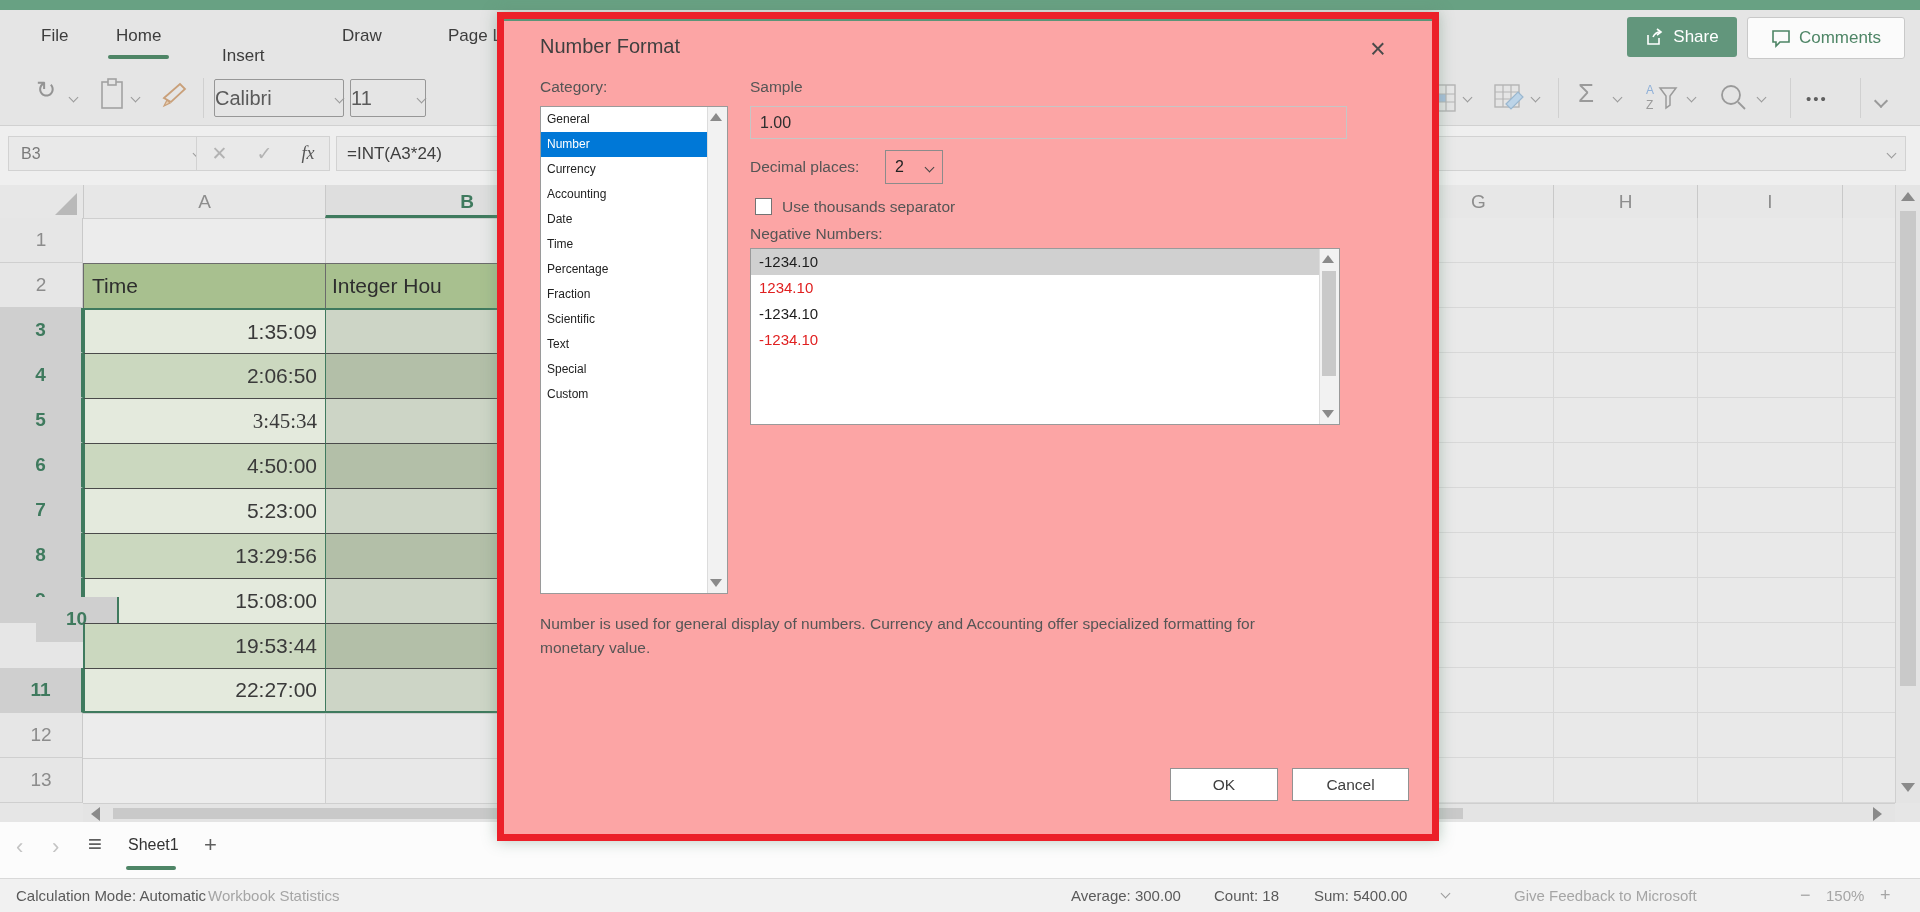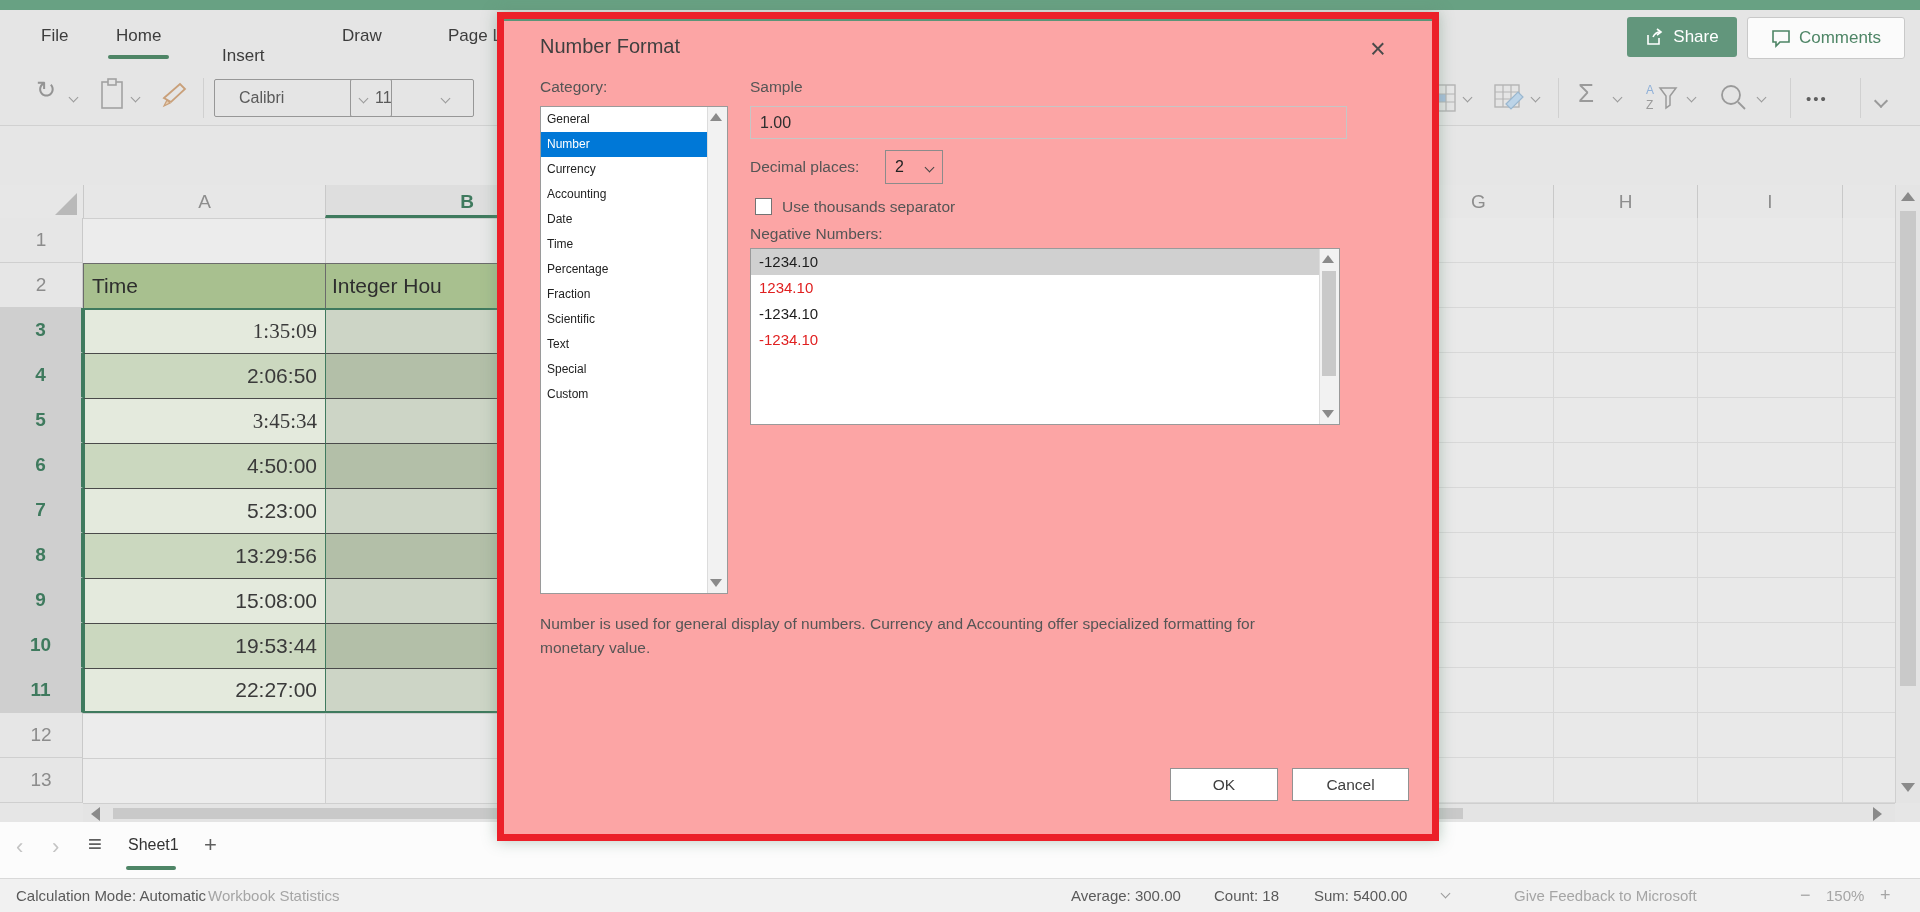--- a/index.html
+++ b/index.html
@@ -12,21 +12,21 @@
   .topstrip{left:0;top:0;width:1920px;height:10px;background:#68a183}
   .ribbon{left:0;top:10px;width:1920px;height:115px;background:#e5e5e5;border-bottom:1px solid #d1d1d1}
   .tab{position:absolute;top:0;height:50px;line-height:52px;font-size:17px;color:#3d3d3d;padding:0 4px;cursor:default}
   .tab.active:after{content:'';position:absolute;left:-4px;right:-4px;bottom:1px;height:4px;background:#4e8566;border-radius:2px}
   .btn-share{position:absolute;left:1627px;top:7px;width:110px;height:40px;background:#62967c;border-radius:3px;
              color:#fff;font-size:17px;display:flex;align-items:center;justify-content:center;gap:8px}
   .btn-comments{position:absolute;left:1747px;top:7px;width:156px;height:40px;background:#fbfbfb;border:1px solid #c9c9c9;border-radius:3px;
              color:#4e8566;font-size:17px;display:flex;align-items:center;justify-content:center;gap:8px}
   .tool-sep{position:absolute;top:68px;width:1px;height:40px;background:#d0d0d0}
   .fontbox{position:absolute;top:69px;height:36px;border:1px solid #979797;border-radius:2px;color:#5a5a5a;
-           font-size:16px;display:flex;align-items:center;padding:0 24px;justify-content:space-between;background:transparent}
+           font-size:20px;display:flex;align-items:center;padding:0 0;justify-content:space-between;background:transparent}
   
   .frow{left:0;top:126px;width:1920px;height:59px;background:#efefef;border-bottom:1px solid #d6d6d6}
   .fbox{position:absolute;top:10px;height:33px;background:#e9e9e9;border:1px solid #d2d2d2;display:flex;align-items:center}
   
   .colhdrband{left:0;top:185px;width:1895px;height:33px;background:#e7e7e7;border-bottom:1px solid #c9c9c9}
   .colhdr{position:absolute;top:185px;height:33px;line-height:33px;text-align:center;font-size:19px;color:#8e8e8e;border-left:1px solid #c9c9c9;box-sizing:border-box}
   .colhdr.sel{background:#dedede;color:#3f7a5e;font-weight:bold;border-bottom:3px solid #3f7a5e;text-align:center}
   .rownum{position:absolute;left:0;width:83px;box-sizing:border-box;background:#e6e6e6;color:#8c8c8c;font-size:19px;
           display:flex;align-items:center;justify-content:center;border-right:1px solid #c9c9c9;border-bottom:1px solid #cfcfcf}
   .rownum.sel{background:#cfcfcf;color:#3f7a5e;font-weight:bold;border-right:2px solid #3f7a5e}
@@ -161,20 +161,35 @@
           <path d="M20 20l7 7" stroke="#9a9a9a" stroke-width="1.8"></path>
         </svg>
     </span>
     <span class="abs chev sm" style="left:1758px;top:84px"></span>
     <div class="tool-sep" style="left:1790px"></div>
     <span class="abs" style="left:1806px;top:80px;font-size:15px;letter-spacing:2px;color:#5f5f5f">•••</span>
     <div class="tool-sep" style="left:1860px"></div>
     <span class="abs chev" style="left:1876px;top:86px"></span>
   </div>
 
+  <div class="abs frow">
+    <div class="fbox" style="left:8px;width:180px;justify-content:space-between;padding:0 12px">
+      <span style="font-size:16px;color:#7a7a7a">B3</span>
+      <span class="chev sm"></span>
+    </div>
+    <div class="fbox" style="left:196px;width:132px;justify-content:space-around">
+      <span style="font-size:19px;color:#b3b3b3">✕</span>
+      <span style="font-size:19px;color:#b3b3b3">✓</span>
+      <span style="font-size:18px;color:#555;font-style:italic;font-family:'Liberation Serif',serif">fx</span>
+    </div>
+    <div class="fbox" style="left:336px;width:1548px;padding:0 10px;justify-content:space-between">
+      <span style="font-size:17px;color:#3f3f3f">=INT(A3*24)</span>
+      <span class="chev sm"></span>
+    </div>
+  </div>
 
   <div class="abs colhdrband"></div>
   <div class="abs" style="left:55px;top:193px">
       <div class="corner-tri"></div>
     </div>
   <div id="left-colhdrs">
       <div class="colhdr abs" style="left: 83px; width: 242px;">A</div>
       <div class="colhdr abs sel" style="left: 325px; width: 283px;">B</div>
     </div>
   <div id="right-colhdrs">
@@ -190,41 +205,41 @@
   <div class="vline" style="left:1842px"></div>
 
   <div id="grid-rows">
       <div class="rownum" style="top: 218px; height: 45px;">1</div>
       <div class="cell" style="left: 83px; width: 242px; top: 218px; height: 45px; background: rgb(236, 236, 236); justify-content: flex-end; padding: 0px 8px; border-top: 1px solid rgb(207, 207, 207);"></div>
       <div class="cell" style="left: 325px; width: 283px; top: 218px; height: 45px; background: rgb(232, 232, 232); justify-content: flex-start; padding: 0px 6px; border-top: 1px solid rgb(207, 207, 207); border-left: 1px solid rgb(207, 207, 207);"></div>
       <div class="rownum" style="top: 263px; height: 45px;">2</div>
       <div class="cell" style="left: 83px; width: 242px; top: 263px; height: 45px; background: rgb(168, 192, 143); justify-content: flex-start; padding: 0px 8px; border-top: 1px solid rgb(107, 107, 107); border-left: 1px solid rgb(107, 107, 107); color: rgb(46, 46, 46);">Time</div>
       <div class="cell" style="left: 325px; width: 283px; top: 263px; height: 45px; background: rgb(168, 192, 143); justify-content: flex-start; padding: 0px 6px; border-top: 1px solid rgb(107, 107, 107); border-left: 1px solid rgb(107, 107, 107); color: rgb(46, 46, 46);">Integer Hou</div>
       <div class="rownum sel" style="top: 308px; height: 45px;">3</div>
-      <div class="cell" style="left: 83px; width: 242px; top: 308px; height: 45px; background: rgb(228, 234, 221); justify-content: flex-end; padding: 0px 8px; border-top: 2px solid rgb(63, 122, 94); border-left: 2px solid rgb(63, 122, 94); font-family: Liberation Serif, serif;">1:35:09</div>
+      <div class="cell" style="left: 83px; width: 242px; top: 308px; height: 45px; background: rgb(228, 234, 221); justify-content: flex-end; padding: 0px 8px; border-top: 2px solid rgb(63, 122, 94); border-left: 2px solid rgb(63, 122, 94);">1:35:09</div>
       <div class="cell" style="left: 325px; width: 283px; top: 308px; height: 45px; background: rgb(205, 213, 198); justify-content: flex-start; padding: 0px 6px; border-top: 2px solid rgb(63, 122, 94); border-left: 1px solid rgb(63, 122, 94);"></div>
       <div class="rownum sel" style="top: 353px; height: 45px;">4</div>
       <div class="cell" style="left: 83px; width: 242px; top: 353px; height: 45px; background: rgb(203, 216, 191); justify-content: flex-end; padding: 0px 8px; border-top: 1px solid rgb(74, 74, 74); border-left: 2px solid rgb(63, 122, 94);">2:06:50</div>
       <div class="cell" style="left: 325px; width: 283px; top: 353px; height: 45px; background: rgb(179, 191, 168); justify-content: flex-start; padding: 0px 6px; border-top: 1px solid rgb(74, 74, 74); border-left: 1px solid rgb(63, 122, 94);"></div>
       <div class="rownum sel" style="top: 398px; height: 45px;">5</div>
       <div class="cell" style="left: 83px; width: 242px; top: 398px; height: 45px; background: rgb(228, 234, 221); justify-content: flex-end; padding: 0px 8px; border-top: 1px solid rgb(74, 74, 74); border-left: 2px solid rgb(63, 122, 94); font-family: Liberation Serif, serif;">3:45:34</div>
       <div class="cell" style="left: 325px; width: 283px; top: 398px; height: 45px; background: rgb(205, 213, 198); justify-content: flex-start; padding: 0px 6px; border-top: 1px solid rgb(74, 74, 74); border-left: 1px solid rgb(63, 122, 94);"></div>
       <div class="rownum sel" style="top: 443px; height: 45px;">6</div>
       <div class="cell" style="left: 83px; width: 242px; top: 443px; height: 45px; background: rgb(203, 216, 191); justify-content: flex-end; padding: 0px 8px; border-top: 1px solid rgb(74, 74, 74); border-left: 2px solid rgb(63, 122, 94);">4:50:00</div>
       <div class="cell" style="left: 325px; width: 283px; top: 443px; height: 45px; background: rgb(179, 191, 168); justify-content: flex-start; padding: 0px 6px; border-top: 1px solid rgb(74, 74, 74); border-left: 1px solid rgb(63, 122, 94);"></div>
       <div class="rownum sel" style="top: 488px; height: 45px;">7</div>
       <div class="cell" style="left: 83px; width: 242px; top: 488px; height: 45px; background: rgb(228, 234, 221); justify-content: flex-end; padding: 0px 8px; border-top: 1px solid rgb(74, 74, 74); border-left: 2px solid rgb(63, 122, 94);">5:23:00</div>
       <div class="cell" style="left: 325px; width: 283px; top: 488px; height: 45px; background: rgb(205, 213, 198); justify-content: flex-start; padding: 0px 6px; border-top: 1px solid rgb(74, 74, 74); border-left: 1px solid rgb(63, 122, 94);"></div>
       <div class="rownum sel" style="top: 533px; height: 45px;">8</div>
       <div class="cell" style="left: 83px; width: 242px; top: 533px; height: 45px; background: rgb(203, 216, 191); justify-content: flex-end; padding: 0px 8px; border-top: 1px solid rgb(74, 74, 74); border-left: 2px solid rgb(63, 122, 94);">13:29:56</div>
       <div class="cell" style="left: 325px; width: 283px; top: 533px; height: 45px; background: rgb(179, 191, 168); justify-content: flex-start; padding: 0px 6px; border-top: 1px solid rgb(74, 74, 74); border-left: 1px solid rgb(63, 122, 94);"></div>
       <div class="rownum sel" style="top: 578px; height: 45px;">9</div>
       <div class="cell" style="left: 83px; width: 242px; top: 578px; height: 45px; background: rgb(228, 234, 221); justify-content: flex-end; padding: 0px 8px; border-top: 1px solid rgb(74, 74, 74); border-left: 2px solid rgb(63, 122, 94);">15:08:00</div>
       <div class="cell" style="left: 325px; width: 283px; top: 578px; height: 45px; background: rgb(205, 213, 198); justify-content: flex-start; padding: 0px 6px; border-top: 1px solid rgb(74, 74, 74); border-left: 1px solid rgb(63, 122, 94);"></div>
-      <div class="rownum sel" style="top: 623px; height: 45px;">10</div>
+      <div class="rownum sel" style="top: 597px; height: 45px; margin-left: 36px;">10</div>
       <div class="cell" style="left: 83px; width: 242px; top: 623px; height: 45px; background: rgb(203, 216, 191); justify-content: flex-end; padding: 0px 8px; border-top: 1px solid rgb(74, 74, 74); border-left: 2px solid rgb(63, 122, 94);">19:53:44</div>
       <div class="cell" style="left: 325px; width: 283px; top: 623px; height: 45px; background: rgb(179, 191, 168); justify-content: flex-start; padding: 0px 6px; border-top: 1px solid rgb(74, 74, 74); border-left: 1px solid rgb(63, 122, 94);"></div>
       <div class="rownum sel" style="top: 668px; height: 45px;">11</div>
       <div class="cell" style="left: 83px; width: 242px; top: 668px; height: 45px; background: rgb(228, 234, 221); justify-content: flex-end; padding: 0px 8px; border-top: 1px solid rgb(74, 74, 74); border-left: 2px solid rgb(63, 122, 94); border-bottom: 2px solid rgb(63, 122, 94);">22:27:00</div>
       <div class="cell" style="left: 325px; width: 283px; top: 668px; height: 45px; background: rgb(205, 213, 198); justify-content: flex-start; padding: 0px 6px; border-top: 1px solid rgb(74, 74, 74); border-left: 1px solid rgb(63, 122, 94); border-bottom: 2px solid rgb(63, 122, 94);"></div>
       <div class="rownum" style="top: 713px; height: 45px;">12</div>
       <div class="cell" style="left: 83px; width: 242px; top: 713px; height: 45px; background: rgb(236, 236, 236); justify-content: flex-end; padding: 0px 8px; border-top: 1px solid rgb(207, 207, 207);"></div>
       <div class="cell" style="left: 325px; width: 283px; top: 713px; height: 45px; background: rgb(232, 232, 232); justify-content: flex-start; padding: 0px 6px; border-top: 1px solid rgb(207, 207, 207); border-left: 1px solid rgb(207, 207, 207);"></div>
       <div class="rownum" style="top: 758px; height: 45px;">13</div>
       <div class="cell" style="left: 83px; width: 242px; top: 758px; height: 45px; background: rgb(236, 236, 236); justify-content: flex-end; padding: 0px 8px; border-top: 1px solid rgb(207, 207, 207);"></div>

